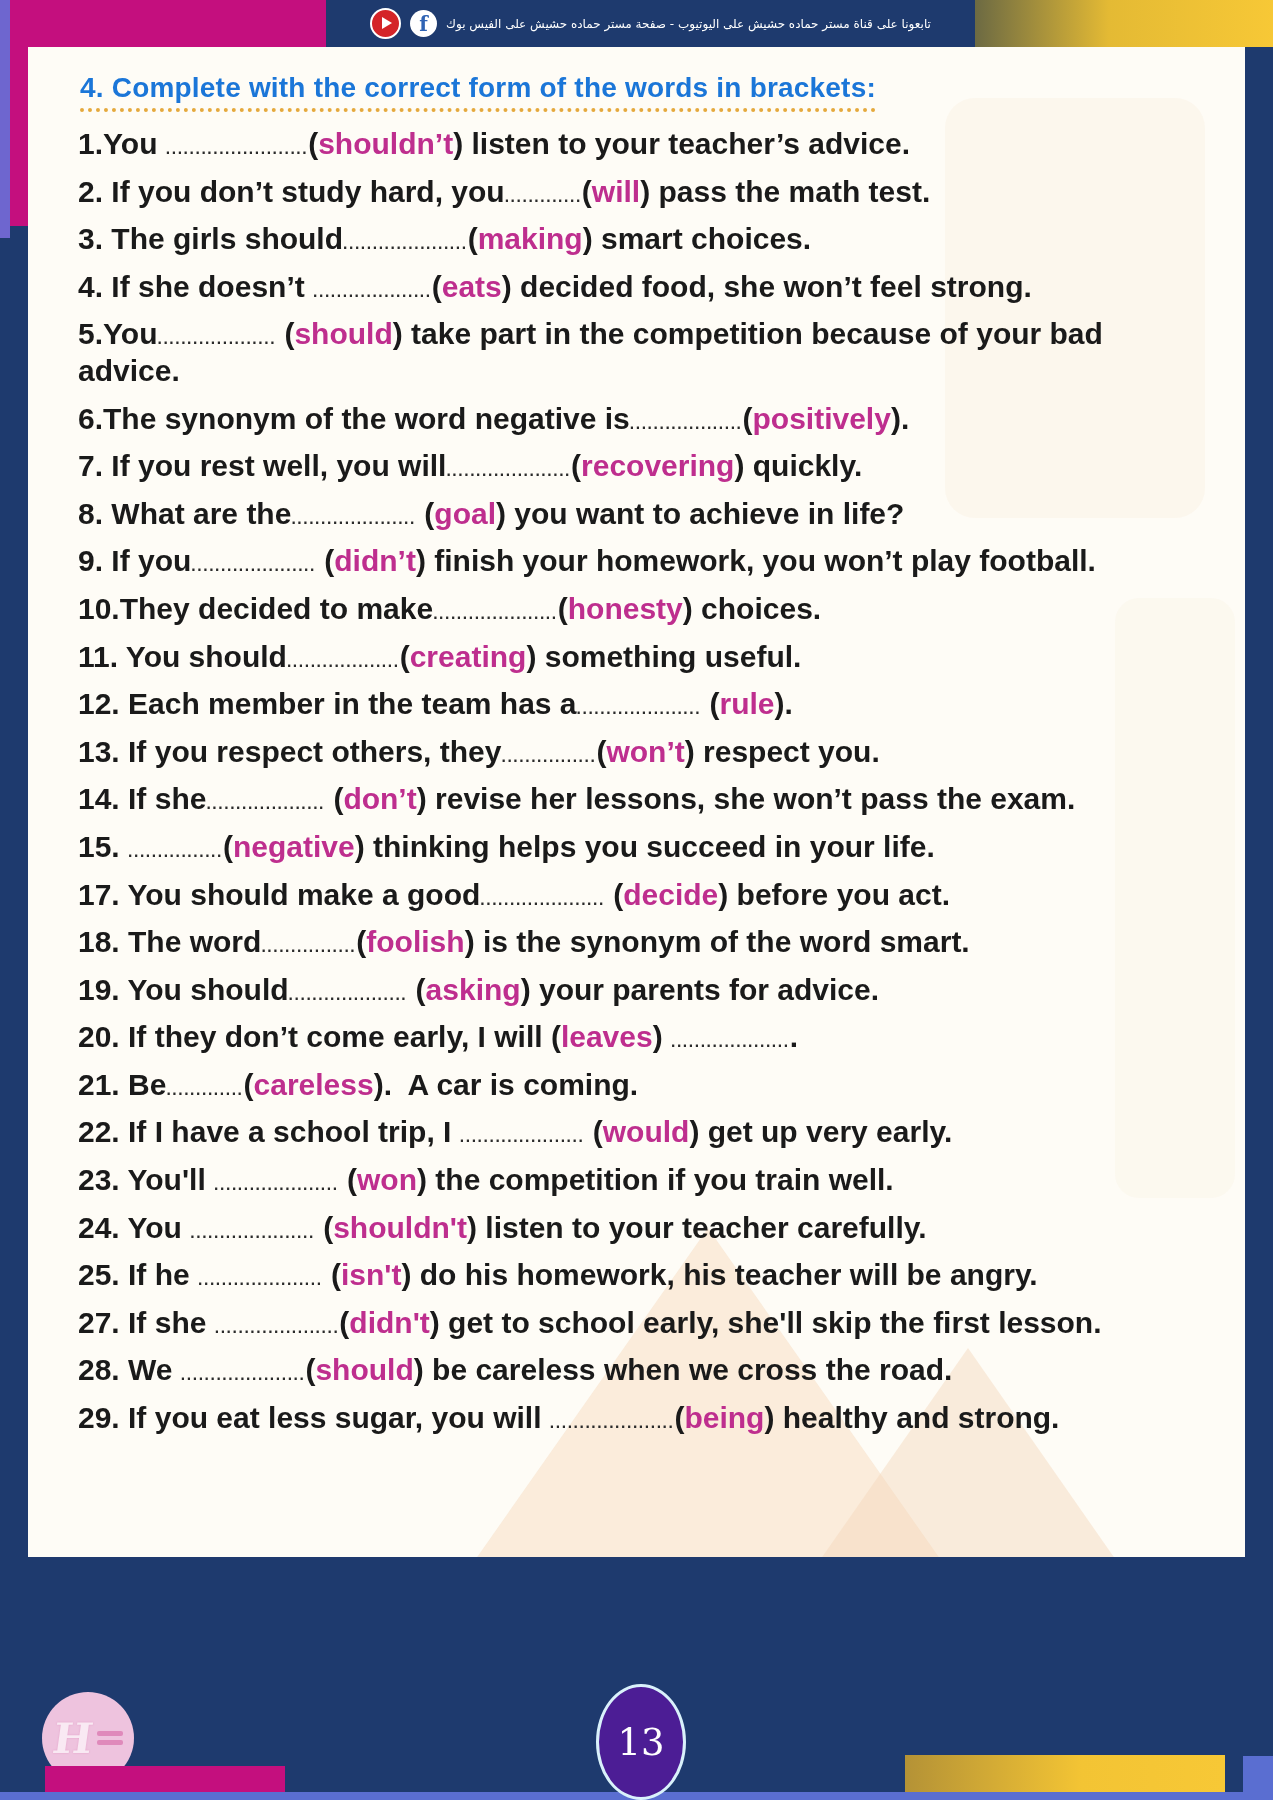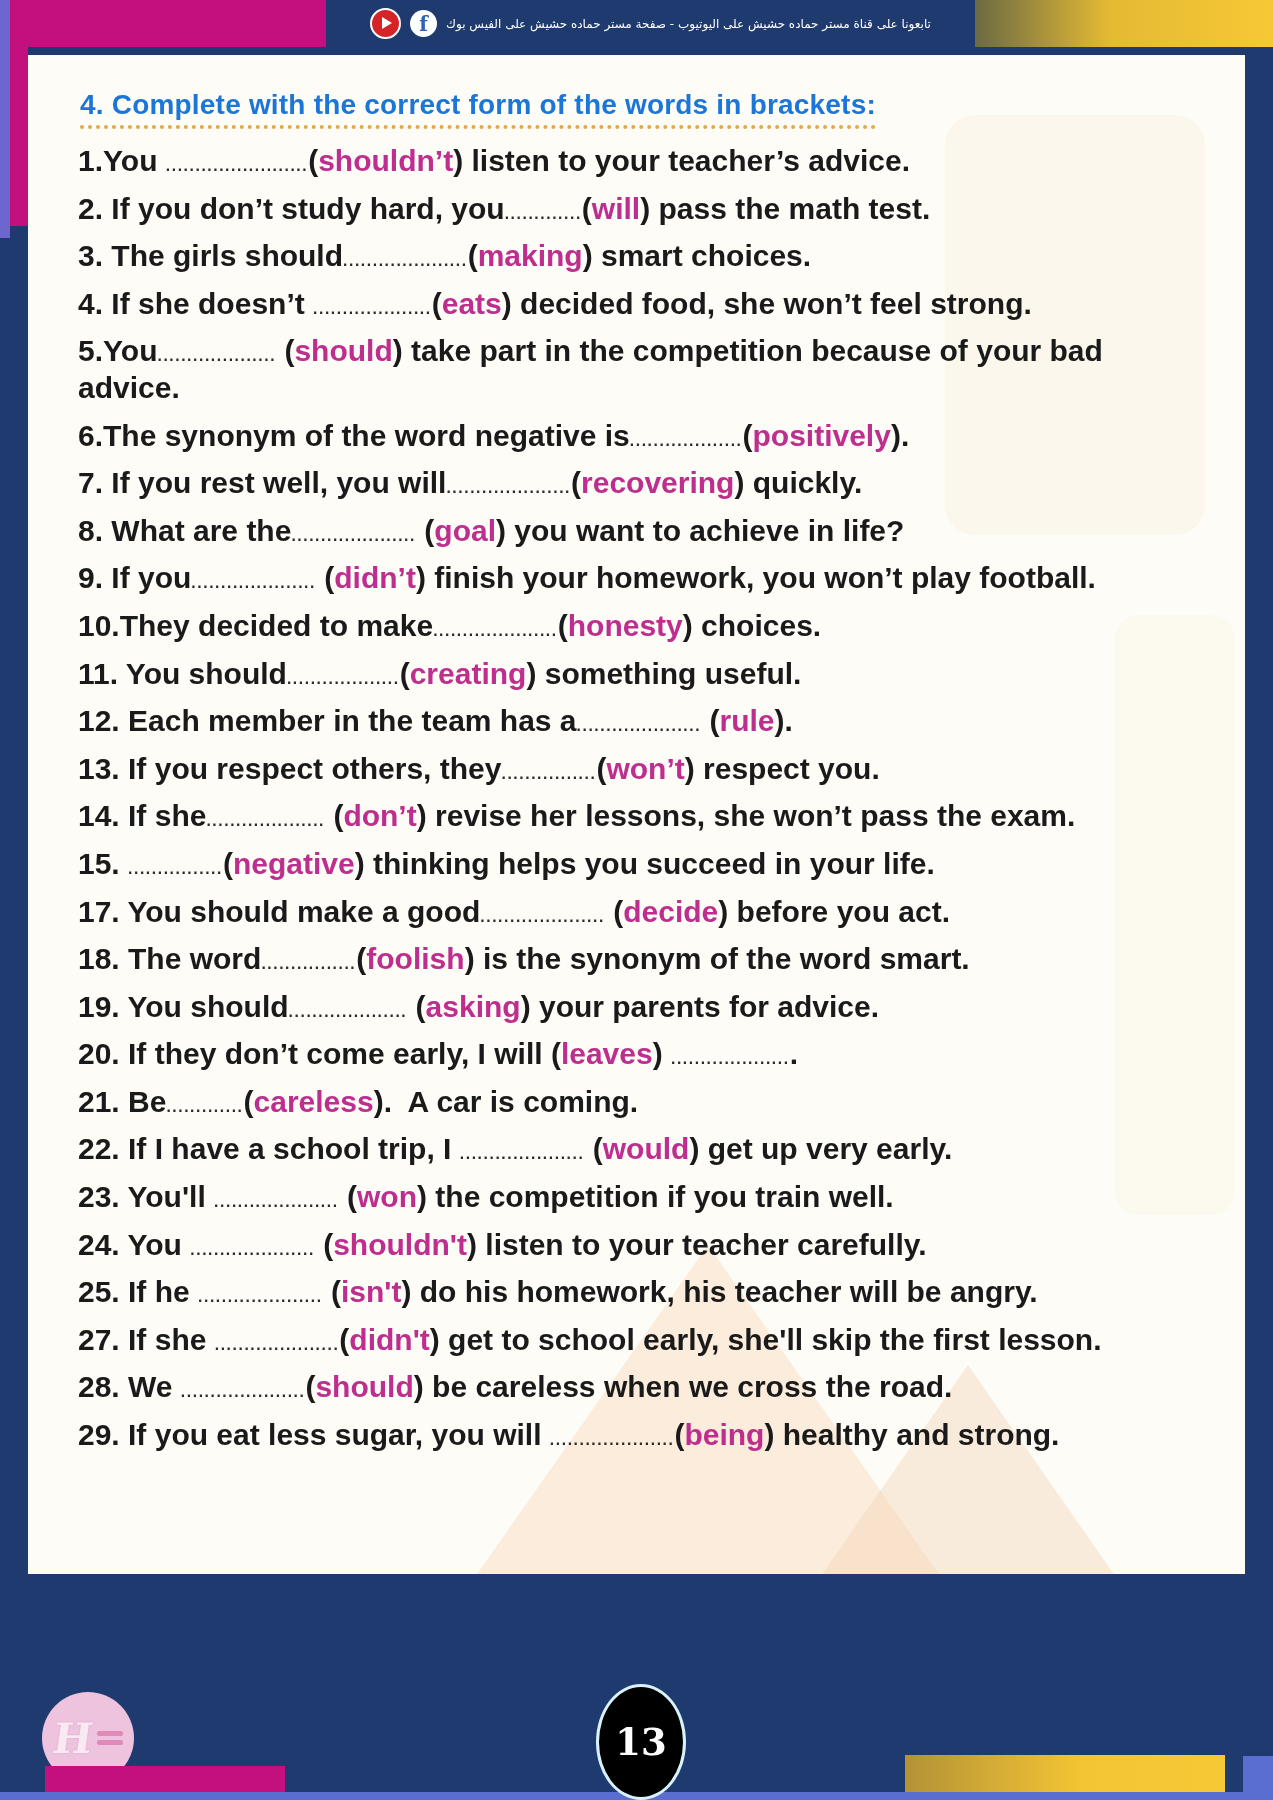--- a/index.html
+++ b/index.html
@@ -14,21 +14,21 @@
   .tb-navy{flex:1;background:#1e3a6e;display:flex;align-items:center;justify-content:center;gap:9px;}
   .tb-yellow{width:298px;background:linear-gradient(90deg,#6c6a43 0%,#e4ba34 45%,#f7c836 100%);}
   .yt-icon{width:27px;height:27px;background:#d42428;border:2px solid #fff;border-radius:50%;position:relative;flex:0 0 auto;}
   .yt-icon::after{content:'';position:absolute;left:10px;top:7px;border-left:10px solid #fff;border-top:6.5px solid transparent;border-bottom:6.5px solid transparent;}
   .fb-icon{width:27px;height:27px;border-radius:50%;background:#fff;color:#2f63b4;font-weight:bold;font-size:20px;display:flex;align-items:center;justify-content:center;font-family:"DejaVu Serif",serif;flex:0 0 auto;}
   .tb-text{color:#ffffff;font-size:12px;direction:rtl;letter-spacing:.2px;font-family:"DejaVu Sans",sans-serif;}
   
   .edge-violet{position:absolute;left:0;top:0;width:10px;height:238px;background:#6e66cf;z-index:6;}
   .edge-magenta{position:absolute;left:10px;top:0;width:18px;height:226px;background:#c40f7e;z-index:6;}
   
-  .page{position:absolute;left:28px;top:55px;width:1217px;height:1519px;background:#fefcf6;z-index:2;overflow:hidden;}
+  .page{position:absolute;left:28px;top:38px;width:1217px;height:1519px;background:#fefcf6;z-index:2;overflow:hidden;}
   .wm-pyr1{position:absolute;bottom:-6px;left:445px;width:0;height:0;border-left:235px solid transparent;border-right:235px solid transparent;border-bottom:335px solid #f7dcc0;opacity:.5;}
   .wm-pyr2{position:absolute;bottom:-6px;left:790px;width:0;height:0;border-left:150px solid transparent;border-right:150px solid transparent;border-bottom:215px solid #f5d8ba;opacity:.45;}
   .wm-doodle{position:absolute;top:60px;right:40px;width:260px;height:420px;border-radius:30px;background:#f8efdd;opacity:.35;}
   .wm-doodle2{position:absolute;top:560px;right:10px;width:120px;height:600px;border-radius:24px;background:#f8efdd;opacity:.28;}
   .content{position:relative;padding:30px 24px 0 50px;z-index:3;}
   .ex-title{
     display:inline-block;margin:4px 0 14px 2px;
     color:#1b76d8;font-size:28px;font-weight:bold;letter-spacing:.2px;
     border-bottom:4px dotted #e5a93d;padding-bottom:4px;
   }
@@ -36,23 +36,23 @@
   .q .t{color:#1a1a1a;}
   .q .ans{color:#be2e8e;}
   .q .dots{font-size:0.52em;letter-spacing:1.6px;color:#2a2a2a;}
   
   .f-magenta{position:absolute;left:45px;top:1766px;width:240px;height:27px;background:#c40f7e;z-index:4;}
   .f-yellow{position:absolute;left:905px;top:1755px;width:320px;height:38px;background:linear-gradient(90deg,#b49236 0%,#f3c434 55%,#f7c836 100%);z-index:4;}
   .f-strip{position:absolute;left:0;top:1792px;width:1273px;height:8px;background:#5a6ed1;z-index:4;}
   .f-peri{position:absolute;left:1243px;top:1756px;width:30px;height:44px;background:#5a6ed1;z-index:4;}
   .pagenum{
     position:absolute;left:596px;top:1684px;width:84px;height:110px;z-index:7;
-    background:#000000;border:3px solid #d9f1fb;border-radius:50%;
+    background:#4c1d95;border:3px solid #d9f1fb;border-radius:50%;
     display:flex;align-items:center;justify-content:center;
-    color:#ffffff;font-family:"DejaVu Serif",serif;font-weight:bold;font-size:37px;
+    color:#ffffff;font-family:"DejaVu Serif",serif;font-weight:normal;font-size:37px;
   }
   .brand-logo{
     position:absolute;left:42px;top:1692px;width:92px;height:92px;border-radius:50%;
     background:#eec3de;z-index:3;display:flex;align-items:center;justify-content:center;gap:5px;
   }
   .brand-logo .h{color:#f9e9f3;font-size:42px;font-weight:bold;font-family:"DejaVu Serif",serif;transform:skewX(-8deg);text-shadow:0 0 2px #e39cc6;}
   .brand-lines{display:flex;flex-direction:column;gap:4px;}
   .brand-lines i{display:block;width:26px;height:5px;background:#df8abb;border-radius:2px;}
 </style>
 </head>

